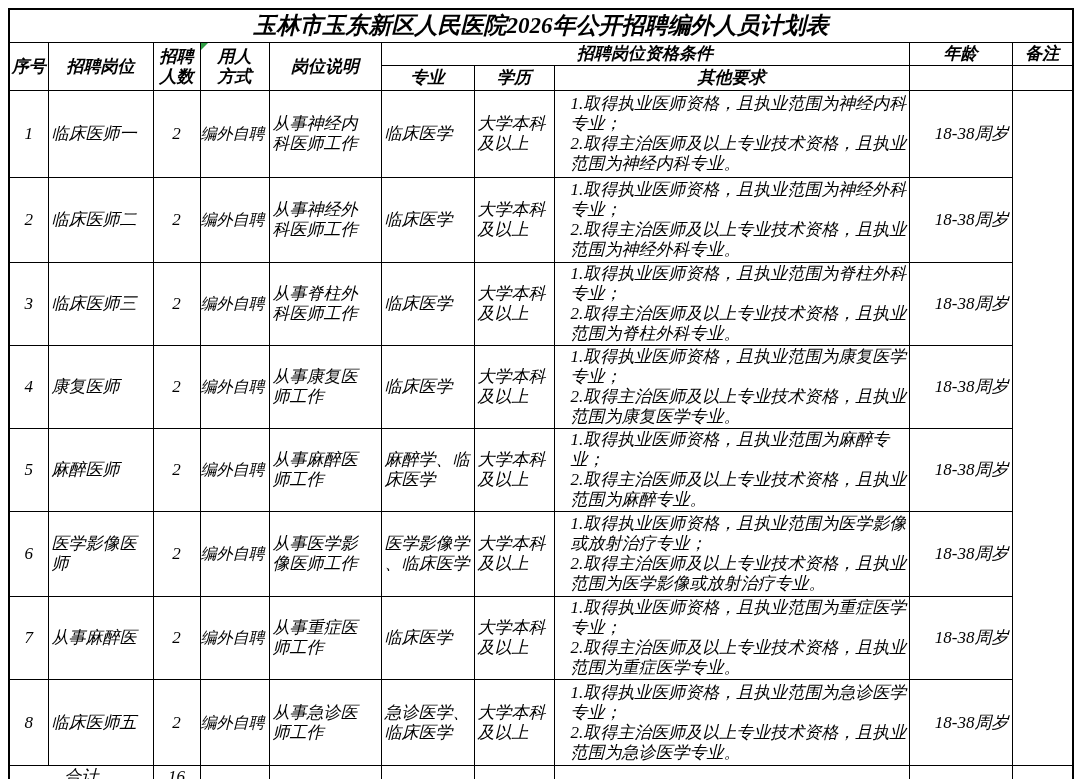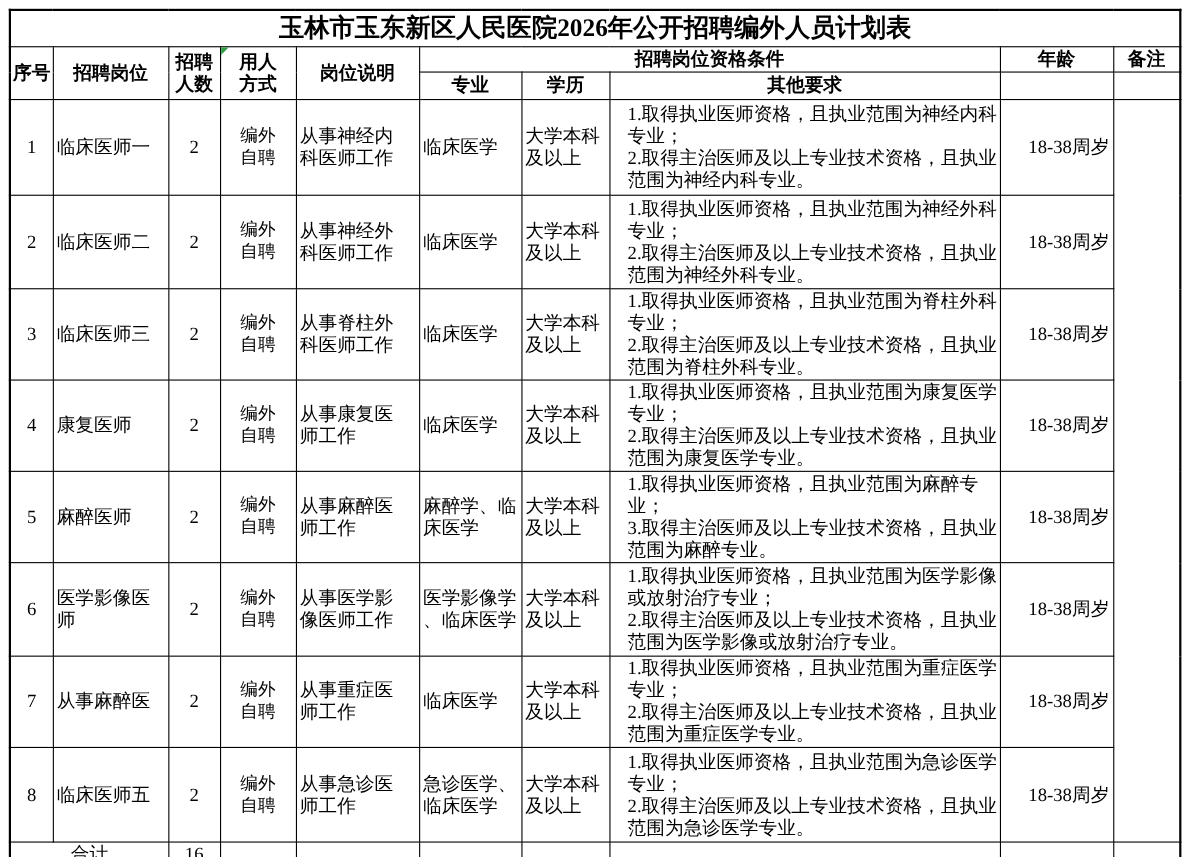--- a/index.html
+++ b/index.html
@@ -1,21 +1,21 @@
 <!DOCTYPE html>
 <html><head>
 <meta charset="utf-8">
 <style>
   html, body { margin: 0; padding: 0; background: #ffffff; }
   body {
     width: 1080px; height: 779px; overflow: hidden;
     font-family: "Liberation Serif", serif;
     color: #000;
   }
-  .page { position: relative; width: 928px; height: 779px; background: #fff; }
+  .page { position: relative; width: 928px; height: 779px; background: #fff; font-style: italic; }
   table.sheet {
     position: absolute; left: 8px; top: 8px;
     width: 1064px;
     border-collapse: collapse;
     table-layout: fixed;
     border: 2px solid #000;
     background: #fff;
   }
   td {
     border: 1px solid #000;
@@ -30,21 +30,21 @@
     font-size: 23px;
     font-weight: bold;
     text-align: center;
     line-height: 30px;
     padding: 1px 0;
   }
   td.hd { font-weight: bold; text-align: center; padding: 0 1px; }
   .pre { white-space: pre-line; }
   .c { text-align: center; }
   .l { text-align: left; }
-  td.method-cell { text-align: center; padding: 12px; font-size: 16px; }
+  td.method-cell { padding: 0; font-size: 16px; }
   td.other-cell { padding: 1px 2px 1px 16px; }
   td.age-cell { padding-left: 4px; text-align: right; }
   td.rel { position: relative; }
   .tri {
     position: absolute; top: 0; left: 0;
     width: 0; height: 0;
     border-top: 7px solid #2f9e44;
     border-right: 7px solid transparent;
   }
 </style>
@@ -160,21 +160,21 @@
         <td class="c">2</td>
         <td class="method-cell">编外自聘</td>
         <td class="l pre">从事麻醉医
 师工作</td>
         <td class="l pre">麻醉学、临
 床医学</td>
         <td class="l pre">大学本科
 及以上</td>
         <td class="l pre other-cell">1.取得执业医师资格，且执业范围为麻醉专
 业；
-3.取得主治医师及以上专业技术资格，且执业
+2.取得主治医师及以上专业技术资格，且执业
 范围为麻醉专业。</td>
         <td class="l age-cell">18-38周岁</td>
       </tr>
       <tr style="height:85px">
         <td class="c">6</td>
         <td class="l pre">医学影像医
 师</td>
         <td class="c">2</td>
         <td class="method-cell">编外自聘</td>
         <td class="l pre">从事医学影

